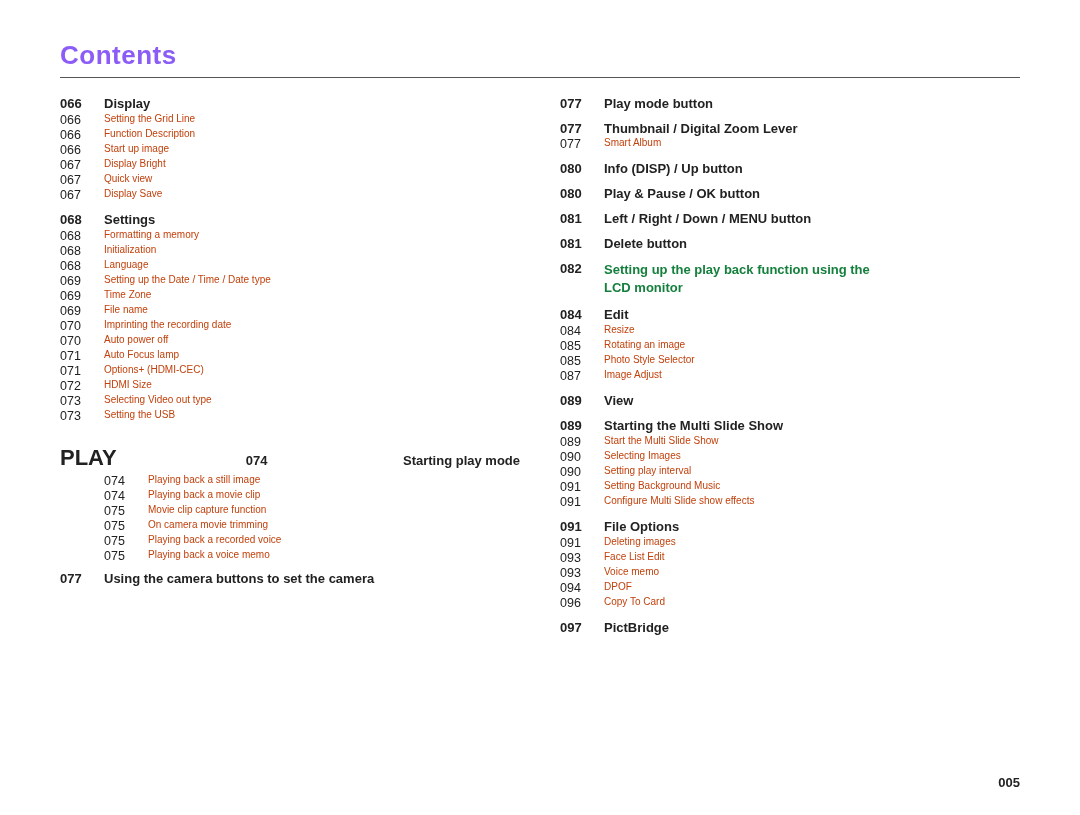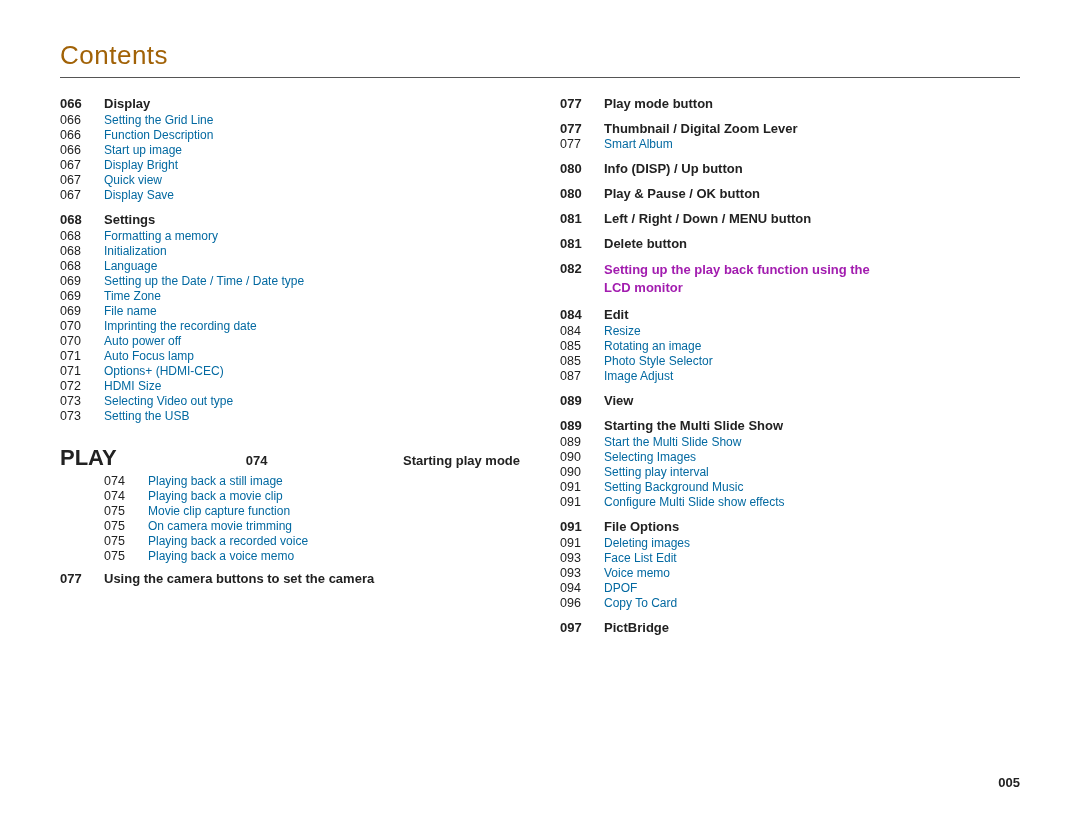--- a/index.html
+++ b/index.html
@@ -14,22 +14,22 @@
       position: relative;
     }
     .page {
       width: 1080px;
       height: 815px;
       padding: 40px 60px 30px 60px;
       position: relative;
     }
     .title {
       font-size: 26px;
-      font-weight: normal;
-      color: #a16207;
+      font-weight: bold;
+      color: #8b5cf6;
       margin-bottom: 6px;
       letter-spacing: 0.5px;
     }
     .divider {
       border: none;
       border-top: 1.5px solid #555;
       margin-bottom: 18px;
     }
     .columns {
       display: flex;
@@ -62,38 +62,38 @@
       gap: 16px;
       margin-bottom: 1px;
     }
     .entry-num {
       font-size: 12.5px;
       color: #222;
       min-width: 28px;
       text-align: left;
     }
     .entry-text {
-      font-size: 12px;
-      color: #0369a1;
+      font-size: 10px;
+      color: #c2410c;
     }
     .play-indent {
       margin-left: 44px;
     }
     .page-footer {
       position: absolute;
       bottom: 25px;
       right: 60px;
       font-size: 13px;
       color: #222;
       font-weight: bold;
     }
     .two-line-title {
       font-weight: bold;
       font-size: 13px;
-      color: #a21caf;
+      color: #15803d;
       line-height: 1.4;
     }
   </style>
 </head>
 <body>
 
 <div class="page">
   <div class="title">Contents</div>
   <hr class="divider">
 

